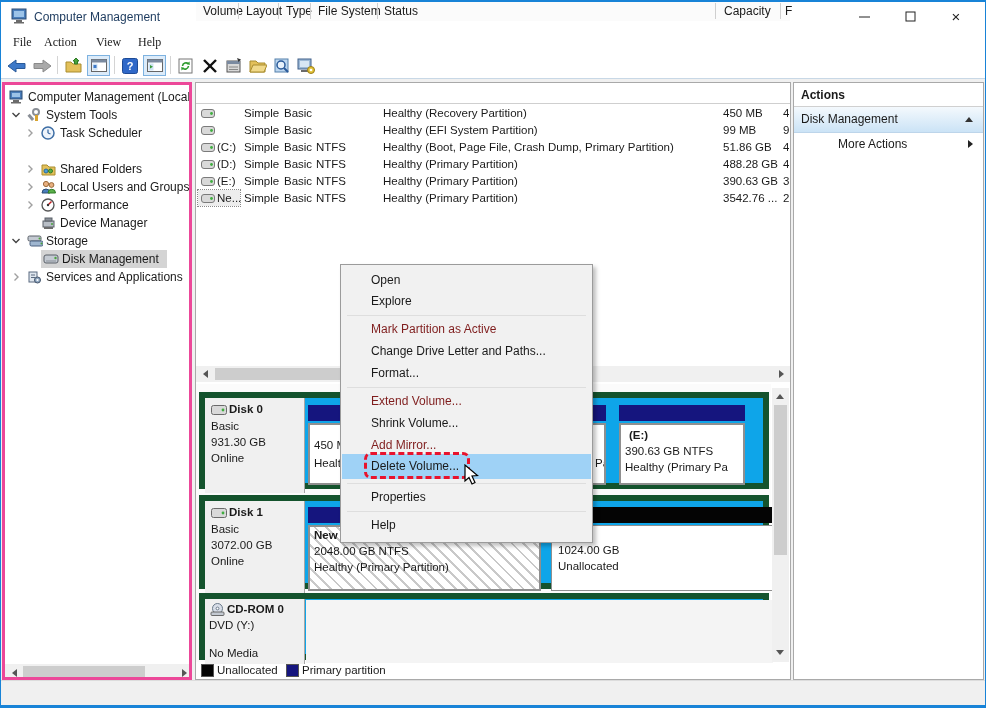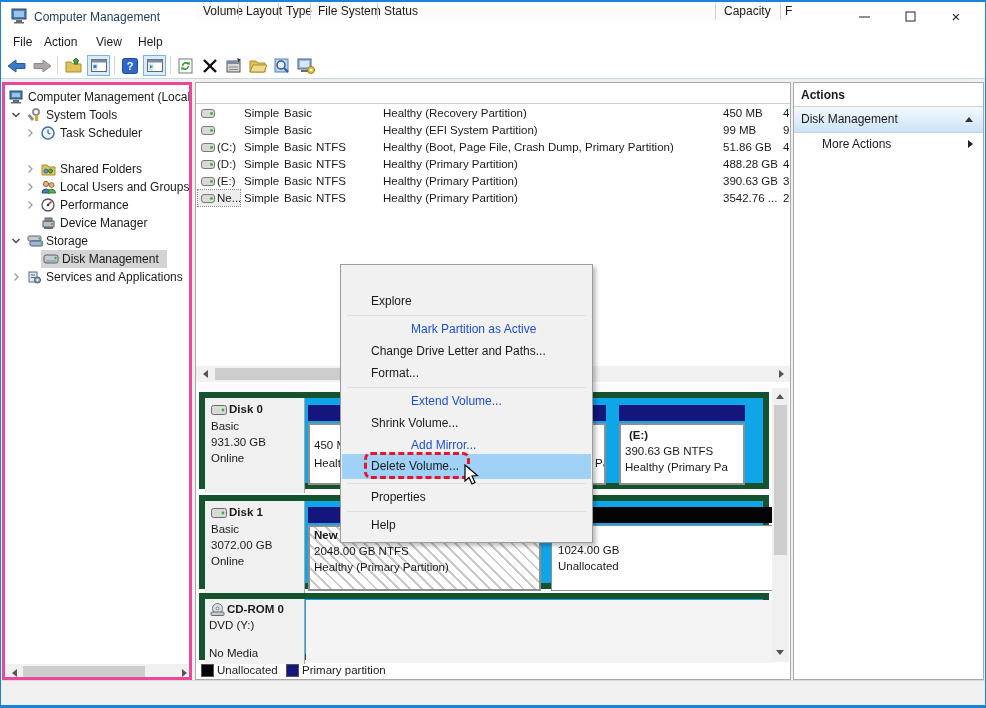--- a/index.html
+++ b/index.html
@@ -5,21 +5,21 @@
   html,body{margin:0;padding:0;}
   body{width:986px;height:708px;position:relative;font-family:"Liberation Sans","DejaVu Sans",sans-serif;font-size:12px;color:#1a1a1a;background:#f0f0f0;overflow:hidden;}
   .abs{position:absolute;}
   .nowrap{white-space:nowrap;overflow:hidden;}
   
   .win-border{left:0;top:0;width:986px;height:708px;border:1px solid #1883d7;border-top:2px solid #1883d7;border-bottom:3px solid #1883d7;box-sizing:border-box;pointer-events:none;z-index:99;}
   .titlebar{left:1px;top:2px;width:984px;height:28px;background:#fff;}
   .title-text{left:33px;top:8px;color:#1c3a5e;}
   .win-btn{top:0;width:46px;height:29px;text-align:center;line-height:29px;color:#222;font-size:15px;}
   .menubar{left:1px;top:30px;width:984px;height:23px;background:#fff;}
-  .menu-item{top:4px;padding:1px 5px;}
+  .menu-item{top:4px;padding:1px 5px;font-family:Liberation Serif, serif;}
   .toolbar{left:1px;top:53px;width:984px;height:26px;background:#fff;border-bottom:1px solid #c8d8e6;box-sizing:border-box;}
   .tb-ico{top:2px;width:23px;height:21px;display:flex;align-items:center;justify-content:center;}
   .tb-ico.boxed{border:1px solid #7db2e0;background:#dcebf9;box-sizing:border-box;}
   .tb-sep{top:3px;width:1px;height:18px;background:#d4d4d4;}
   
   .left-pane{left:2px;top:82px;width:190px;height:598px;background:#fff;border:3px solid #ec4899;box-sizing:border-box;overflow:hidden;}
   .center-pane{left:195px;top:82px;width:596px;height:598px;background:#fff;border:1px solid #a9a9a9;box-sizing:border-box;}
   .right-pane{left:793px;top:82px;width:191px;height:598px;background:#fff;border:1px solid #a9a9a9;box-sizing:border-box;}
   
   .tree-row{left:0;width:188px;height:18px;line-height:18px;}
@@ -54,21 +54,21 @@
   
   .legend{left:196px;top:663px;width:594px;height:16px;font-size:11.5px;}
   .swatch{position:absolute;top:1px;width:11px;height:11px;border:1px solid #555;}
   
   .act-hdr{left:0;top:2px;width:189px;height:21px;line-height:21px;border-bottom:1px solid #d0d0d0;font-weight:bold;}
   .act-band{left:0;top:24px;width:189px;height:25px;line-height:25px;background:linear-gradient(#f4f9fd,#cbe3f6);border-bottom:1px solid #bdd5ea;}
   .act-more{left:0;top:50px;width:189px;height:22px;line-height:22px;}
   
   .cmenu{left:340px;top:264px;width:253px;height:279px;background:#f1f1f1;border:1px solid #9b9b9b;box-shadow:3px 3px 4px rgba(0,0,0,.25);z-index:50;box-sizing:border-box;}
   .citem{position:absolute;left:1px;width:249px;height:21px;line-height:21px;padding-left:29px;box-sizing:border-box;white-space:nowrap;}
-  .citem.disabled{color:#1d4ed8;margin-left:40px;}
+  .citem.disabled{color:#7f1d1d;}
   .citem.hl{background:#9fd2f6;height:25px;line-height:25px;}
   .csep{position:absolute;left:6px;width:239px;height:1px;background:#dedede;}
   .red-dash{left:364px;top:452px;width:106px;height:27px;border:3px dashed #e8132d;border-radius:7px;box-sizing:border-box;z-index:60;}
   .statusbar{left:1px;top:680px;width:984px;height:25px;background:#f0f0f0;border-top:1px solid #dcdcdc;}
   .cursor{z-index:70;}
 </style>
 </head>
 <body>
 
 <div class="abs titlebar">
@@ -512,26 +512,27 @@
 
 <div class="abs right-pane">
   <div class="abs act-hdr">
     <span style="padding-left:7px">Actions</span>
   </div>
   <div class="abs act-band">
     <span style="padding-left:7px">Disk Management</span>
     <div class="abs tri tri-u" style="right:10px;top:10px;border-bottom-color:#333"></div>
   </div>
   <div class="abs act-more">
-    <span style="padding-left:28px">More Actions</span>
+    <span style="padding-left:44px">More Actions</span>
     <div class="abs tri tri-r" style="right:10px;top:7px;border-left-color:#222"></div>
   </div>
 </div>
 
 <div class="abs cmenu">
+  <div class="citem" style="top:5px">Open</div>
   <div class="citem" style="top:26px">Explore</div>
   <div class="csep" style="top:50px"></div>
   <div class="citem disabled" style="top:54px">Mark Partition as Active</div>
   <div class="citem" style="top:76px">Change Drive Letter and Paths...</div>
   <div class="citem" style="top:98px">Format...</div>
   <div class="csep" style="top:122px"></div>
   <div class="citem disabled" style="top:126px">Extend Volume...</div>
   <div class="citem disabled" style="top:170px">Add Mirror...</div>
   <div class="citem" style="top:148px">Shrink Volume...</div>
   <div class="citem hl" style="top:189px">Delete Volume...</div>

